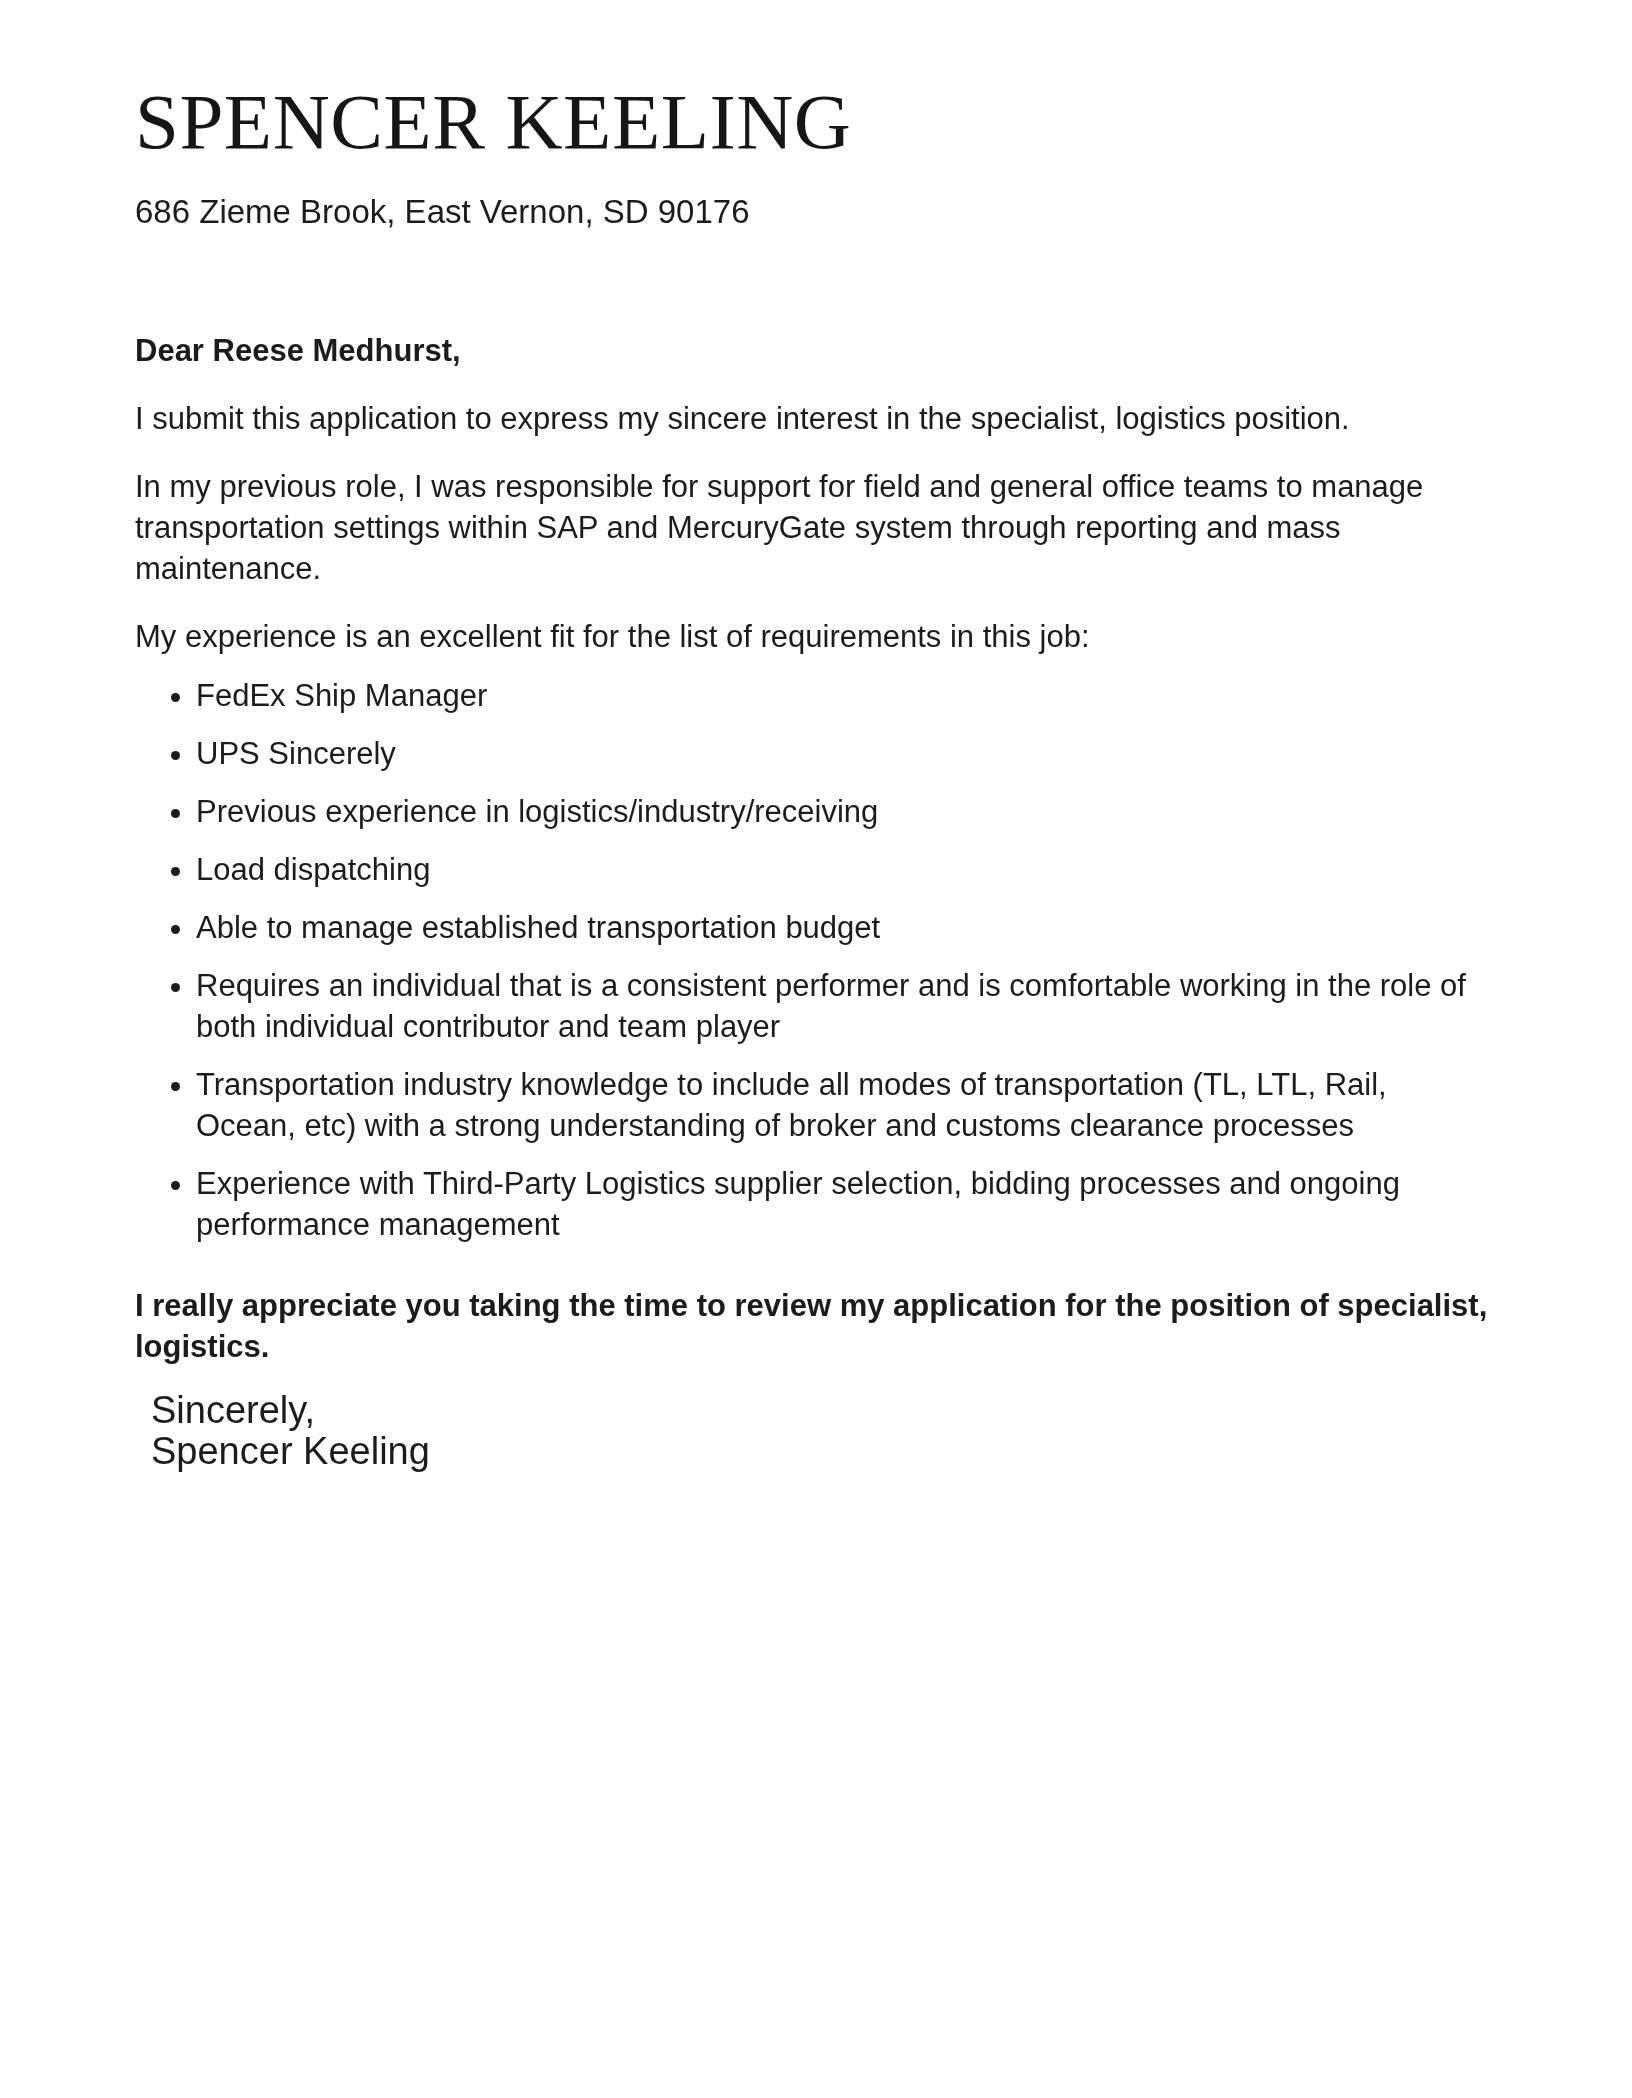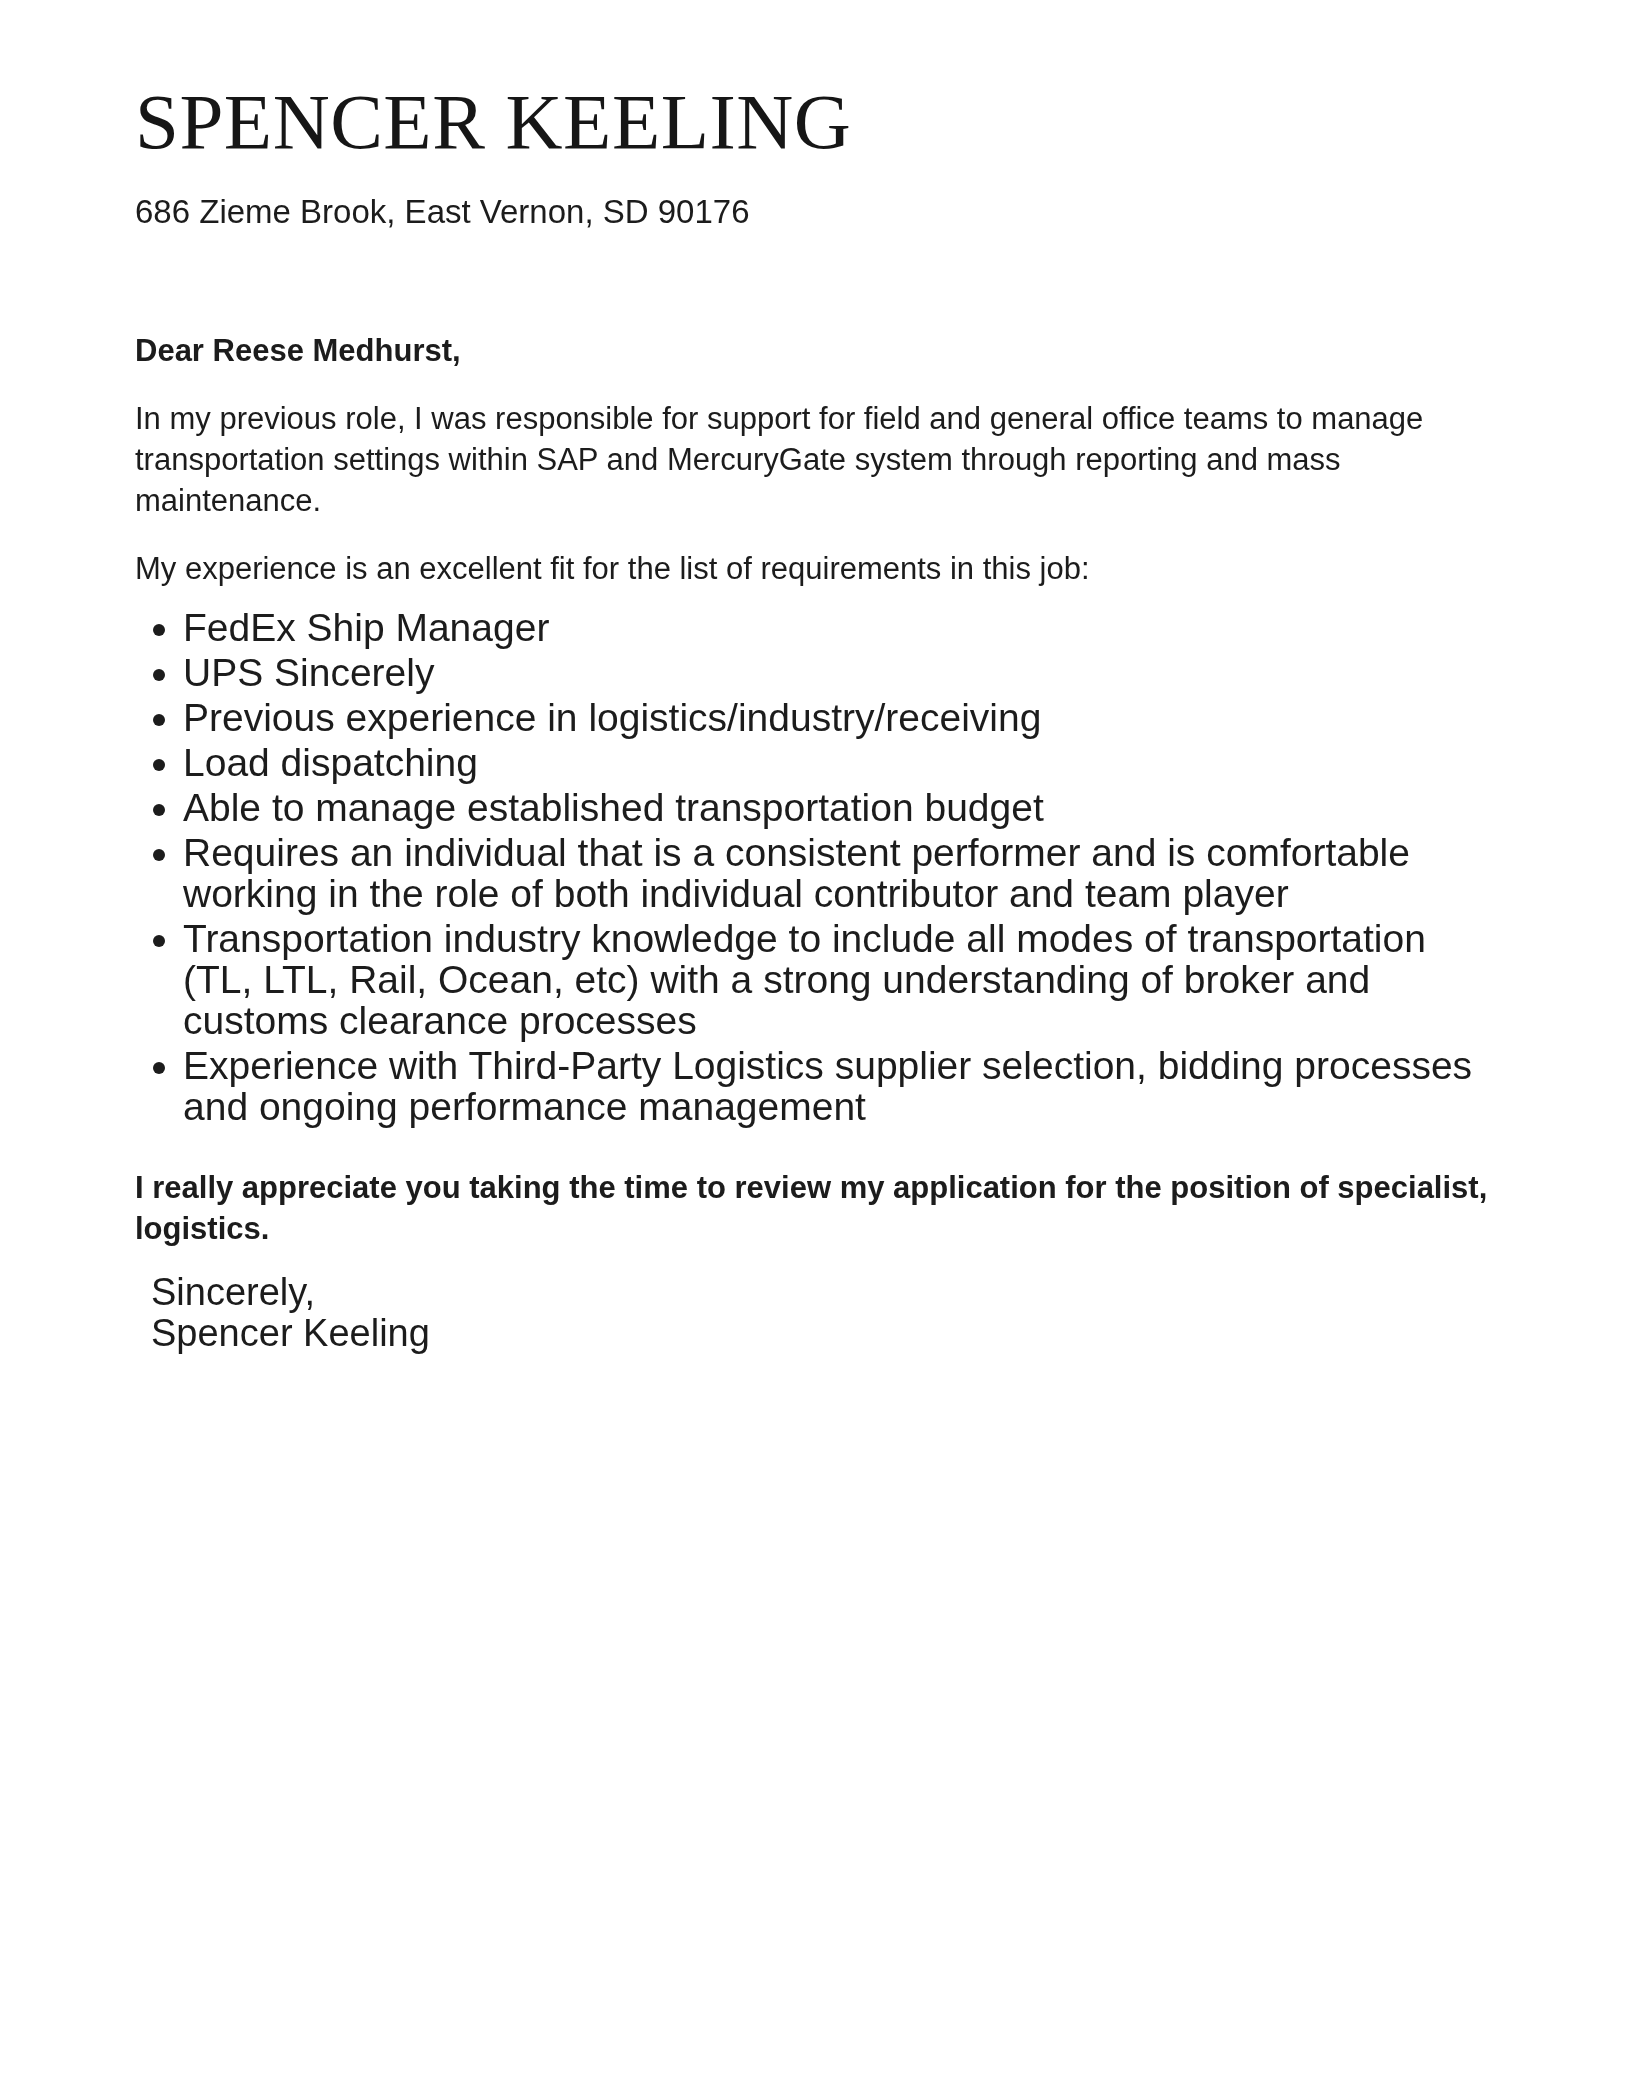--- a/index.html
+++ b/index.html
@@ -49,23 +49,23 @@
   }
   .fit-para {
     margin-bottom: 18px;
   }
   .requirements-list {
     margin: 0 0 36px 0;
     padding: 0 0 0 44px;
     max-width: 1319px;
   }
   .requirements-list li {
-    font-size: 39px;
+    font-size: 31px;
     line-height: 41px;
-    margin: 4px;
+    margin: 17px;
     padding: 0;
   }
   .appreciation-para {
     margin-bottom: 23px;
   }
   .closing-block {
     font-size: 38px;
     line-height: 41px;
     margin: 16px;
   }
@@ -80,20 +80,21 @@
 
   <header>
     <h1 class="applicant-name">SPENCER KEELING</h1>
     <div class="applicant-address">686 Zieme Brook, East Vernon, SD 90176</div>
   </header>
 
   <main>
 
     <p class="para bold">Dear Reese Medhurst,</p>
 
+    <p class="para">I submit this application to express my sincere interest in the specialist, logistics position.</p>
 
     <p class="para">In my previous role, I was responsible for support for field and general office teams to manage transportation settings within SAP and MercuryGate system through reporting and mass maintenance.</p>
 
     <p class="para fit-para">My experience is an excellent fit for the list of requirements in this job:</p>
 
     <ul class="requirements-list">
       <li>FedEx Ship Manager</li>
       <li>UPS Sincerely</li>
       <li>Previous experience in logistics/industry/receiving</li>
       <li>Load dispatching</li>

